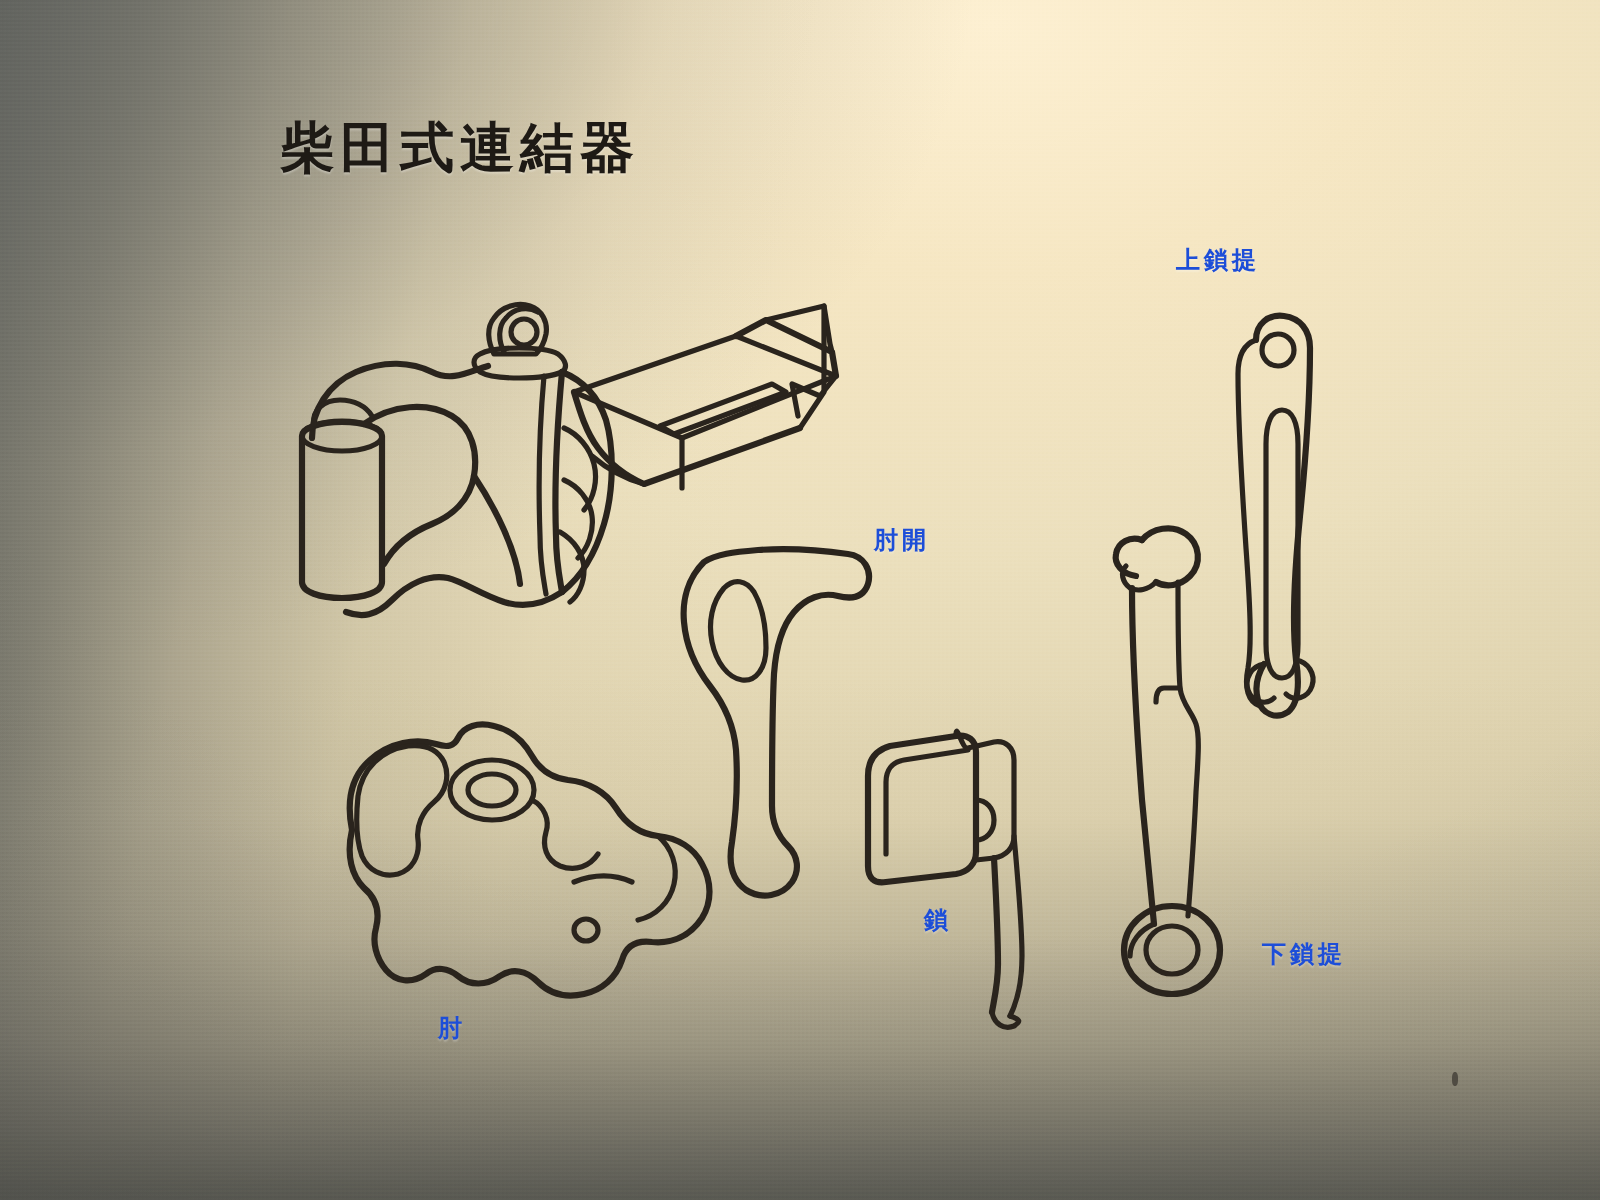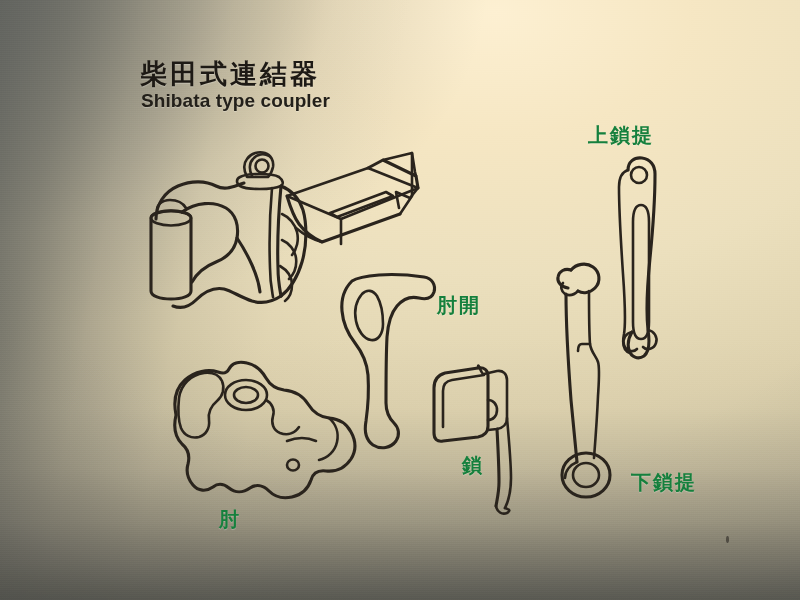--- a/index.html
+++ b/index.html
@@ -95,26 +95,26 @@
   }
   #title-en {
     left: 141px;
     top: 90px;
     font-size: 19px;
     letter-spacing: .1px;
     font-weight: 600;
     color: #23201a;
   }
   .part-label {
-    font-size: 20px;
+    font-size: 12px;
     letter-spacing: 2px;
     font-weight: 600;
-    color: #15803d;
-  }
-  #label-hijiki-hiraki { left: 437px; top: 292px; }
+    color: #1d4ed8;
+  }
+  #label-hijiki-hiraki { left: 437px; top: 262px; }
   #label-sa           { left: 462px; top: 452px; }
   #label-hiji         { left: 219px; top: 506px; }
   #label-jou-sa-te    { left: 588px; top: 122px; }
   #label-ka-sa-te     { left: 617px; top: 469px; margin-left: 14px; }
 
   
   #art {
     position: absolute;
     inset: 0;
   }
@@ -367,21 +367,20 @@
 
       <ellipse cx="586" cy="475" rx="24" ry="22"></ellipse>
       <ellipse cx="586" cy="475" rx="13" ry="12" class="thin"></ellipse>
       <path d="M577 462 C570 465 565 471 565 478" class="thin"></path>
     </g>
 
   </svg>
 
   <div class="txt" id="title-ja">柴田式連結器</div>
 
-  <div class="txt" id="title-en">Shibata type coupler</div>
 
   <div class="txt part-label" id="label-hijiki-hiraki">肘開</div>
 
   <div class="txt part-label" id="label-sa">鎖</div>
 
   <div class="txt part-label" id="label-hiji">肘</div>
 
   <div class="txt part-label" id="label-jou-sa-te">上鎖提</div>
 
   <div class="txt part-label" id="label-ka-sa-te">下鎖提</div>

